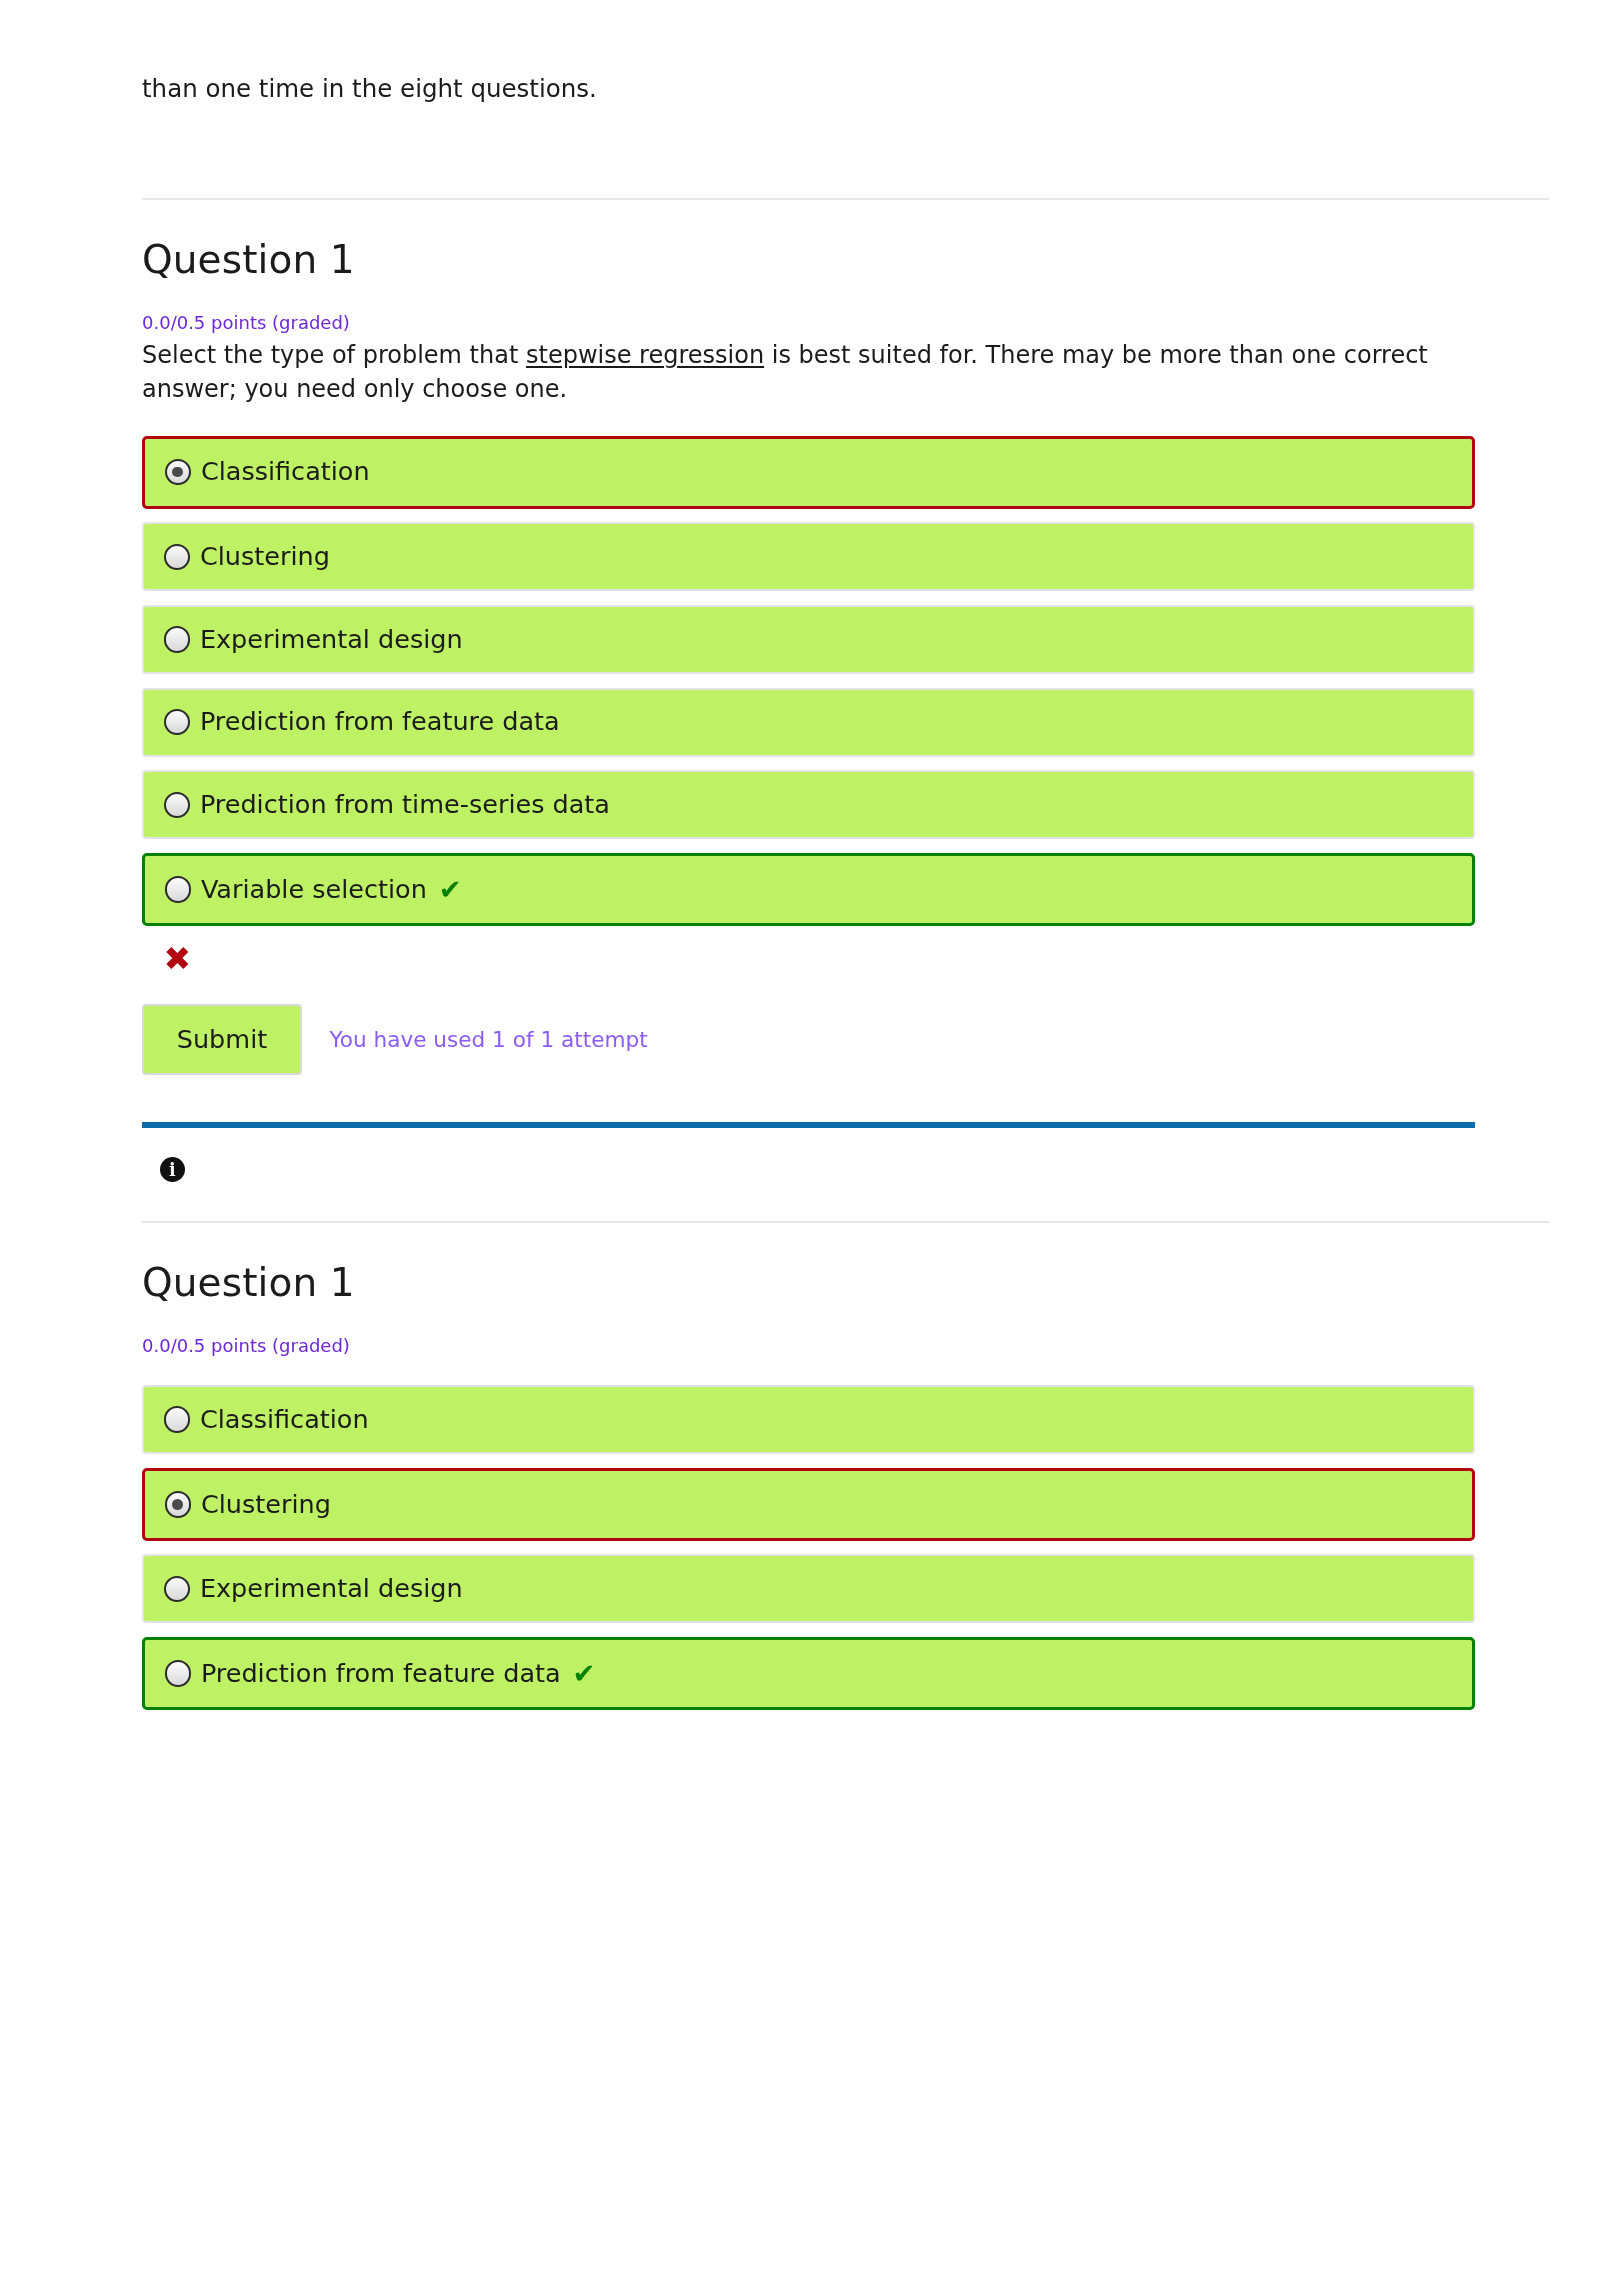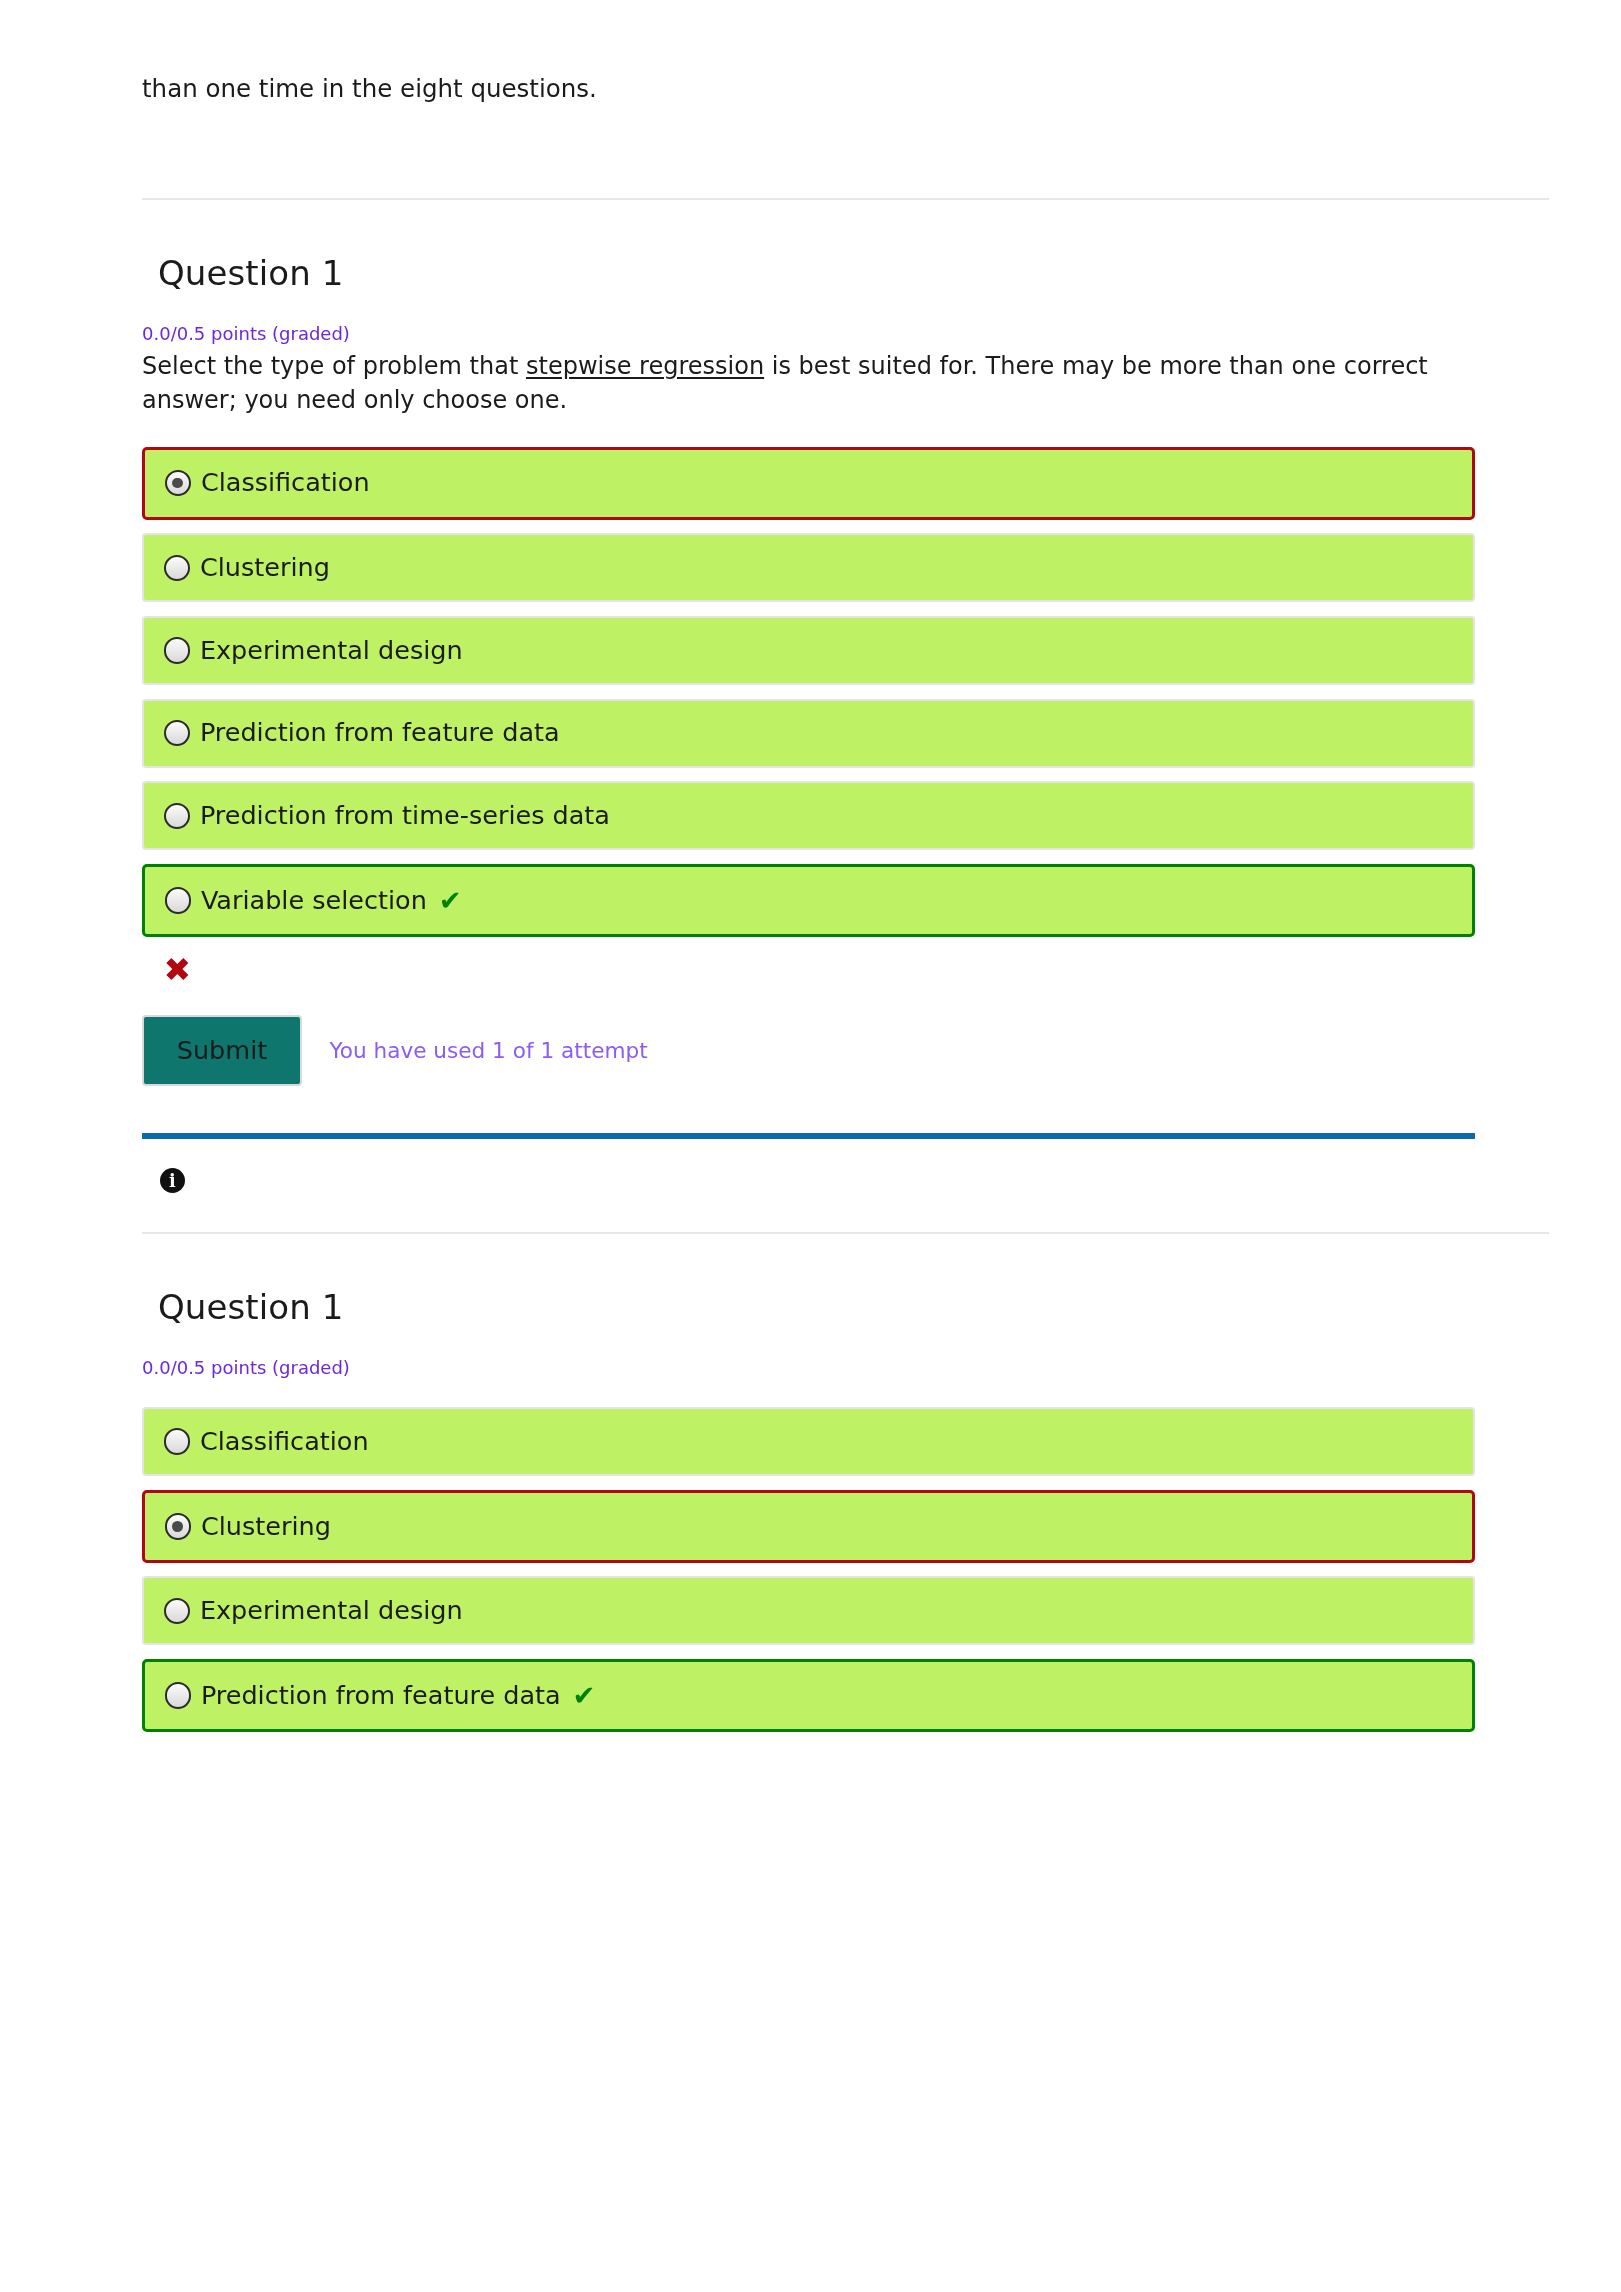--- a/index.html
+++ b/index.html
@@ -36,24 +36,24 @@
   }
 
   .hr-light {
     border: 0;
     border-top: 2px solid #e7e7e7;
     margin: 0;
   }
   .hr-top { margin-top: 91px; }
 
   .q-heading {
-    font-size: 34px;
+    font-size: 39px;
     font-weight: 400;
     color: #1b1b1b;
-    margin: 16px;
+    margin: 0;
     padding-top: 37px;
     letter-spacing: 0.1px;
   }
 
   .points-line {
     font-size: 18px;
     color: #6d28d9;
     margin-top: 30px;
   }
 
@@ -150,21 +150,21 @@
 
   .submit-row {
     display: flex;
     align-items: center;
     margin-top: 29px;
   }
   .submit-btn {
     box-sizing: border-box;
     min-width: 160px;
     height: 71px;
-    background: #0f766e;
+    background: #bef264;
     border: 2px solid #d9d9d9;
     border-radius: 3.9px;
     font-family: "DejaVu Sans", "Liberation Sans", sans-serif;
     font-size: 25.5px;
     color: #1b1b1b;
     cursor: pointer;
     padding: 0 23.5px;
   }
   .attempt-text {
     font-size: 21.6px;

